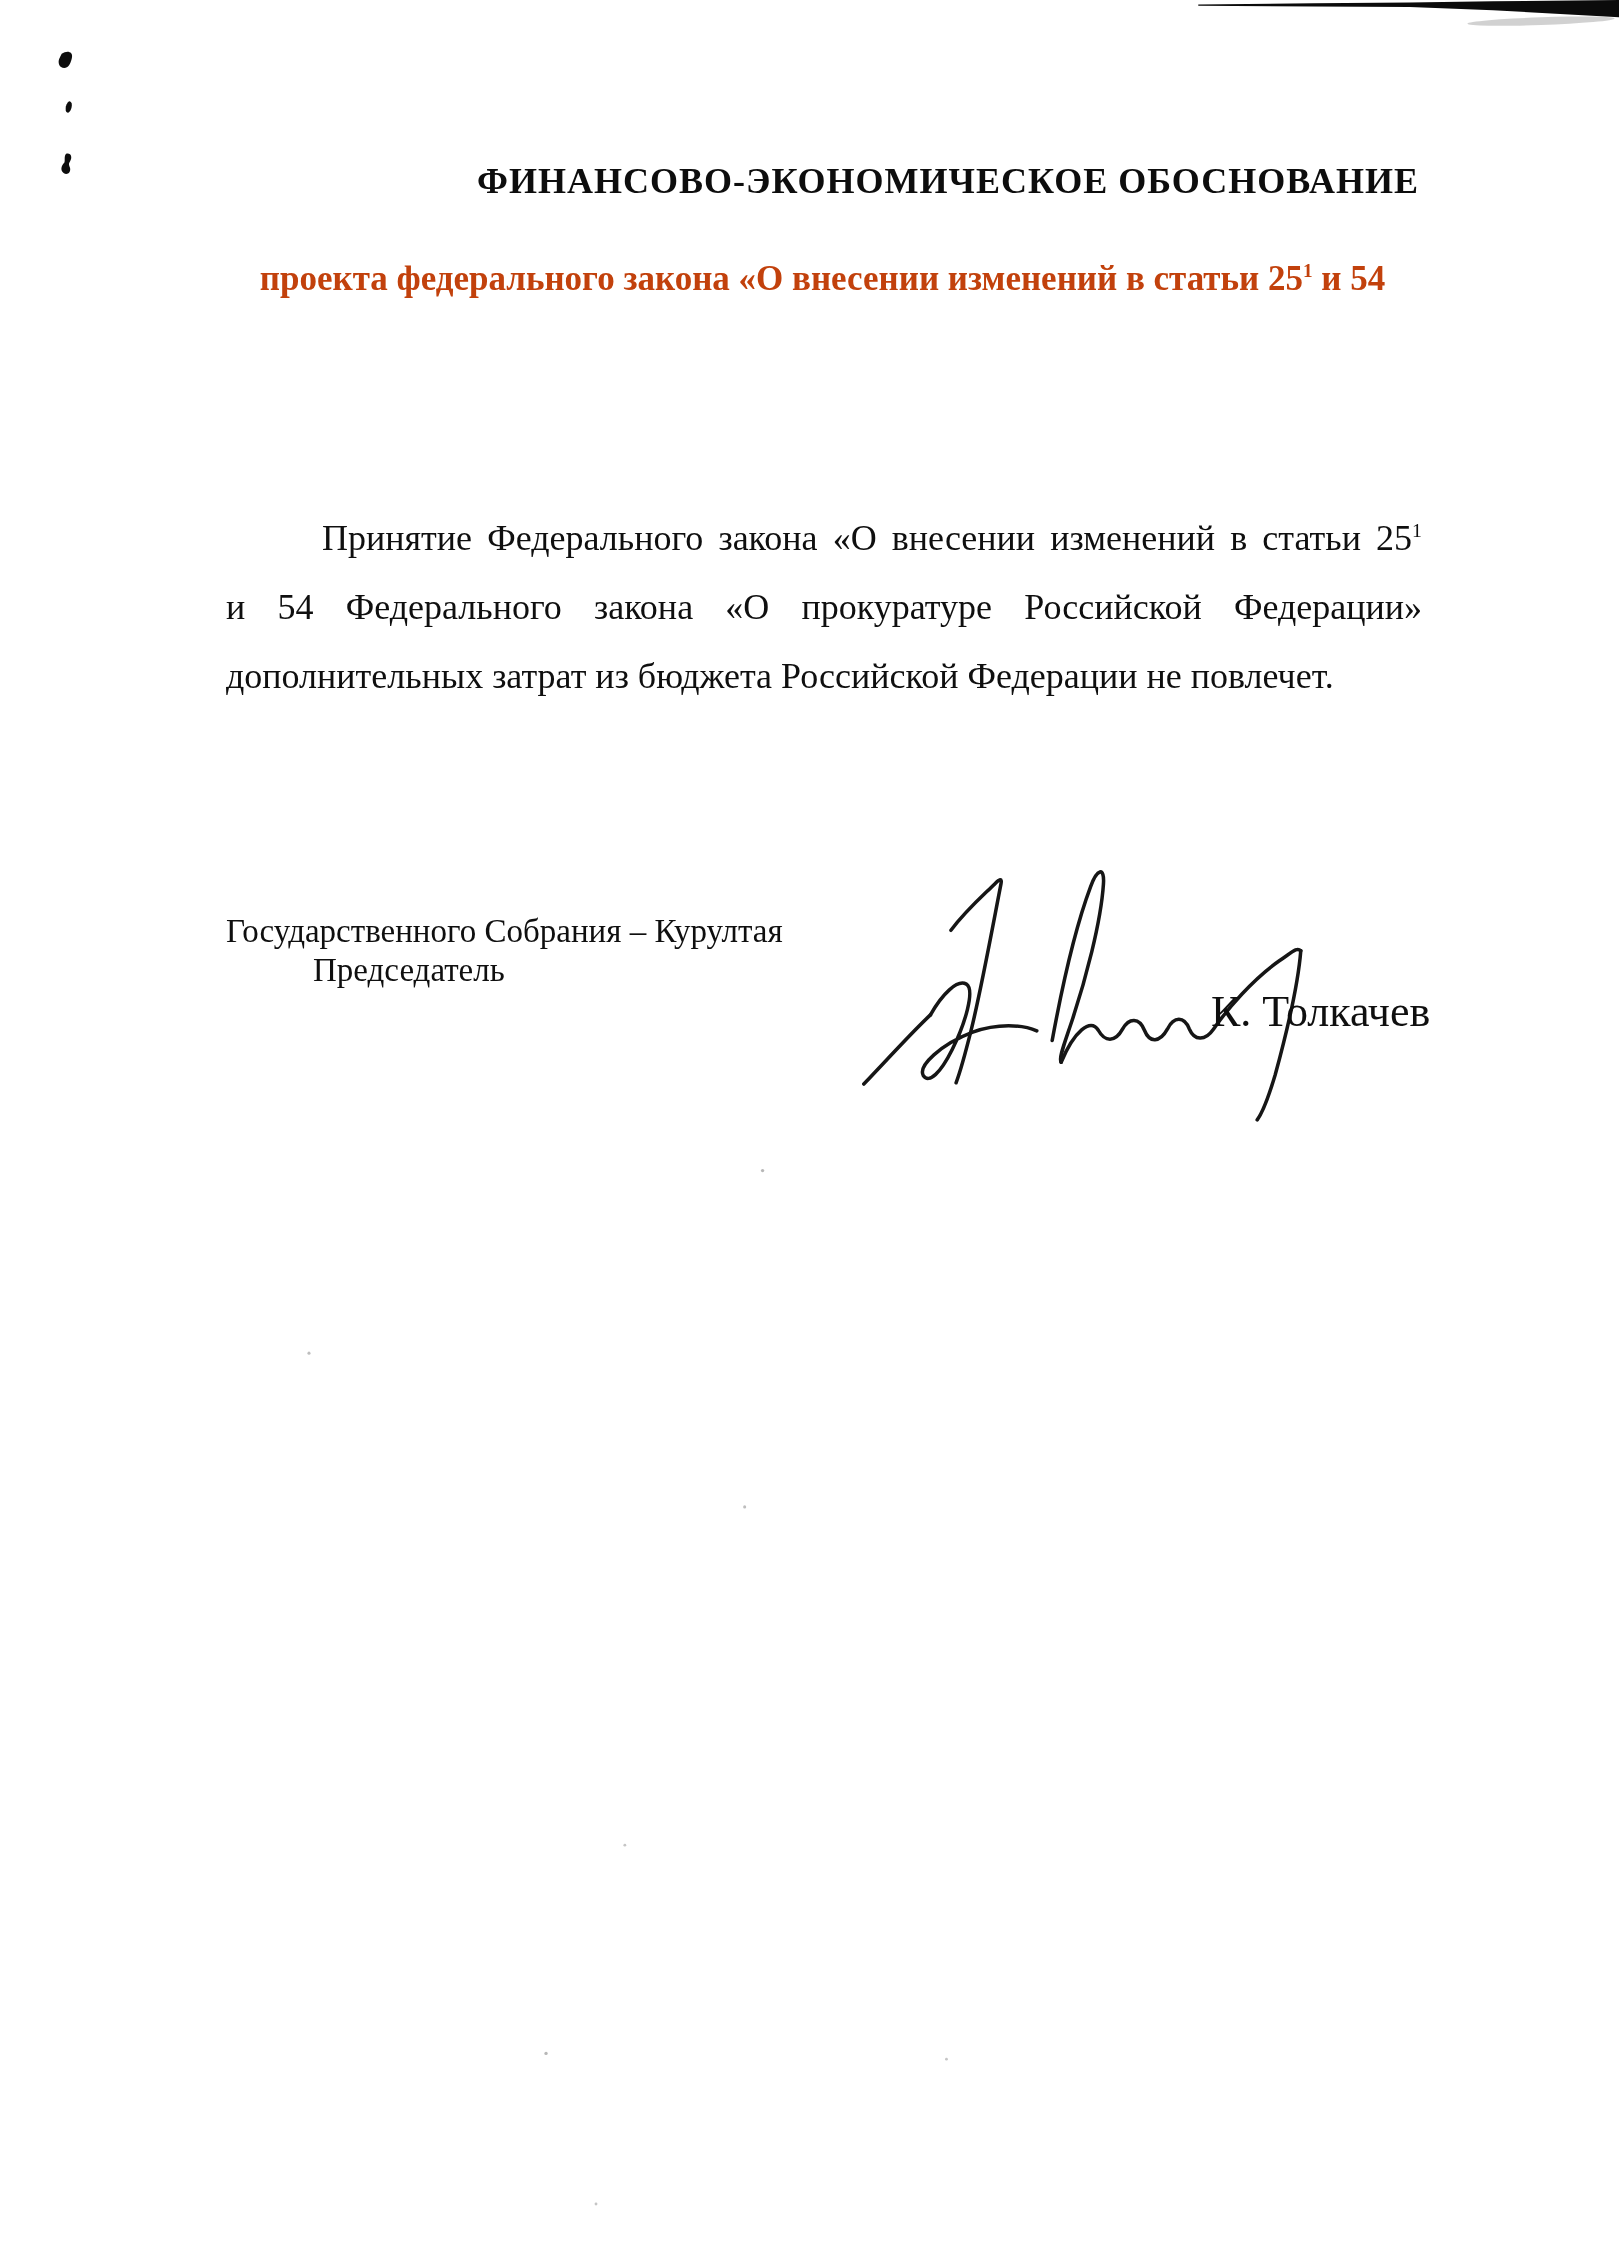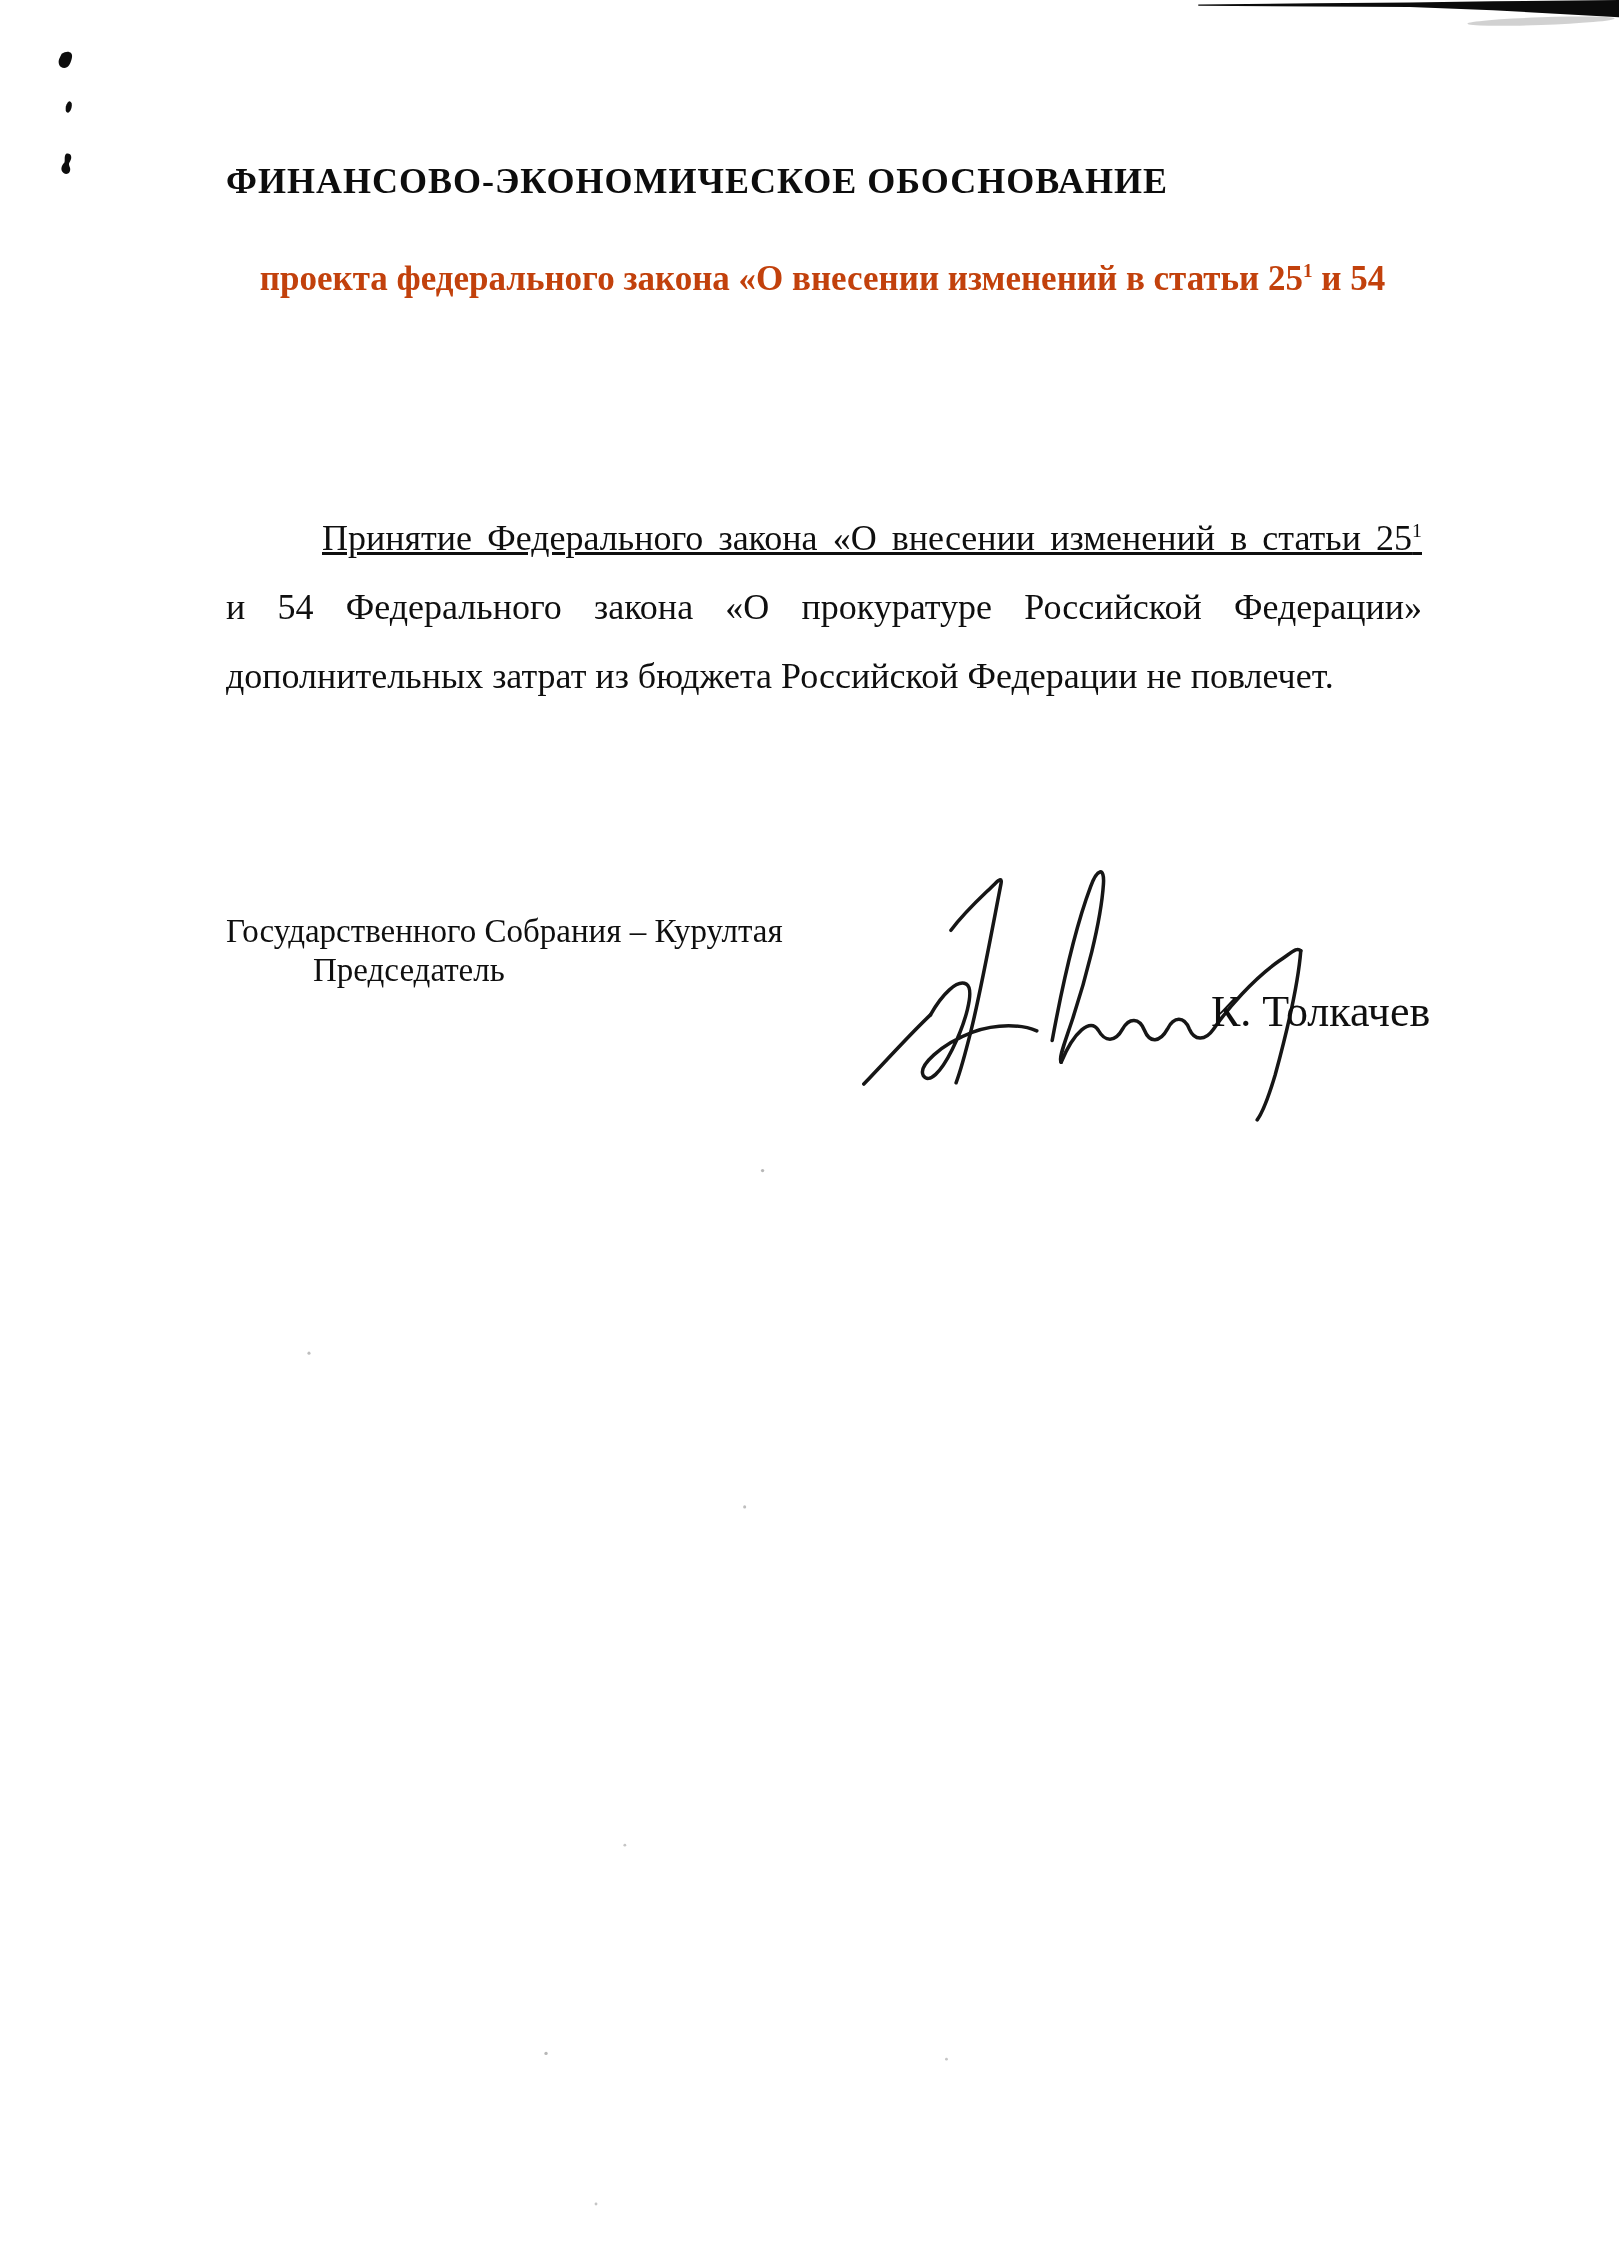--- a/index.html
+++ b/index.html
@@ -20,21 +20,21 @@
     position: absolute;
     left: 0; top: 0;
     width: 1620px; height: 2261px;
     pointer-events: none;
   }
   .doc-title {
     position: absolute;
     left: 226px; top: 161px;
     width: 1193px;
     margin: 0;
-    text-align: left;
+    text-align: right;
     font-size: 36px;
     line-height: 1.15;
     font-weight: bold;
     letter-spacing: 1px;
     color: #0d0d0d;
   }
   .doc-subtitle {
     position: absolute;
     left: 226px; top: 255px;
     width: 1193px;
@@ -50,21 +50,21 @@
     width: 1196px;
     font-size: 36px;
     line-height: 69px;
     color: #0f0f0f;
   }
   .body-line { white-space: normal; }
   .jl {
     text-align: justify;
     text-align-last: justify;
   }
-  .indent { text-indent: 96px; text-decoration: underline; }
+  .indent { text-indent: 96px; }
   sup.ssup {
     font-size: 0.55em;
     vertical-align: super;
     line-height: 0;
   }
   .sig-titles {
     position: absolute;
     left: 226px; top: 912px;
     width: 769px;
     font-size: 33px;

